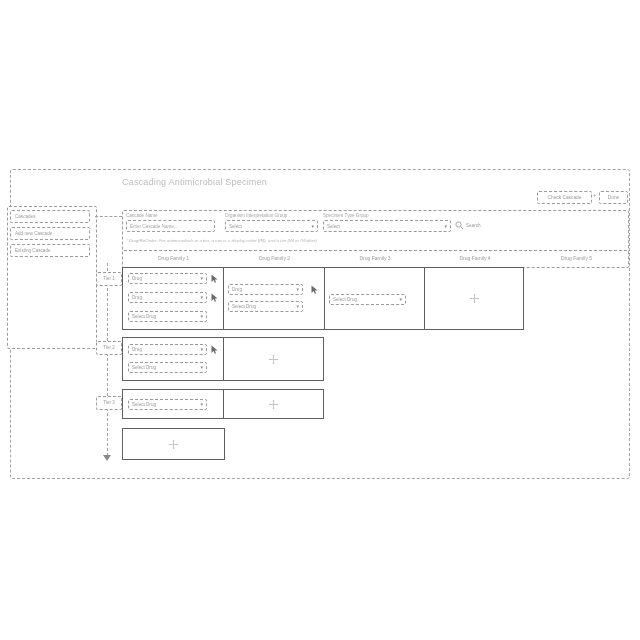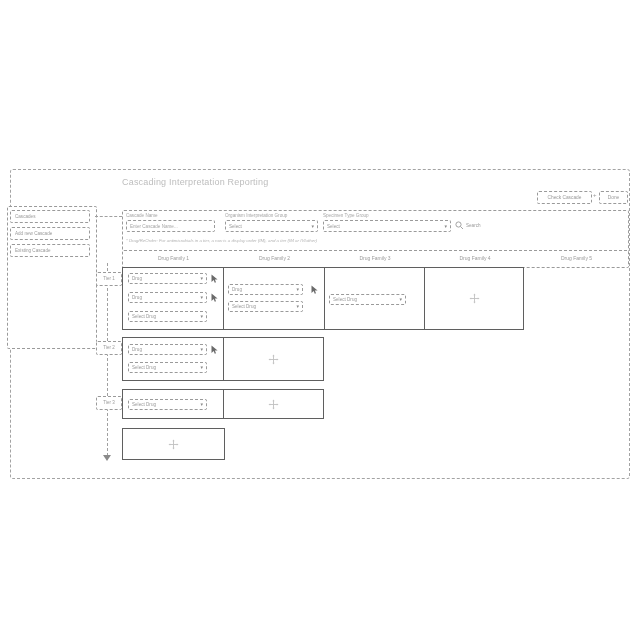--- a/index.html
+++ b/index.html
@@ -52,21 +52,21 @@
   .search-row{display:flex;align-items:center;gap:2px;}
   .search-label{font-size:4.6px;color:#9a9a9a;}
 </style>
 </head>
 <body>
 
 <div class="stage">
 
   <div class="abs outer-frame"></div>
 
-  <div class="abs page-title">Cascading Interpretation Reporting</div>
+  <div class="abs page-title">Cascading Antimicrobial Specimen</div>
 
   <div class="abs dashed btn btn-check">Check Cascade</div>
   <div class="abs btn-plus-sep">+</div>
   <div class="abs dashed btn btn-done">Done</div>
 
   <div class="abs dashed sidebar-frame"></div>
   <div class="abs dashed side-item" style="top:210px">Cascades</div>
   <div class="abs dashed side-item" style="top:227px">Add new Cascade</div>
   <div class="abs dashed side-item" style="top:244px">Existing Cascade</div>
 

